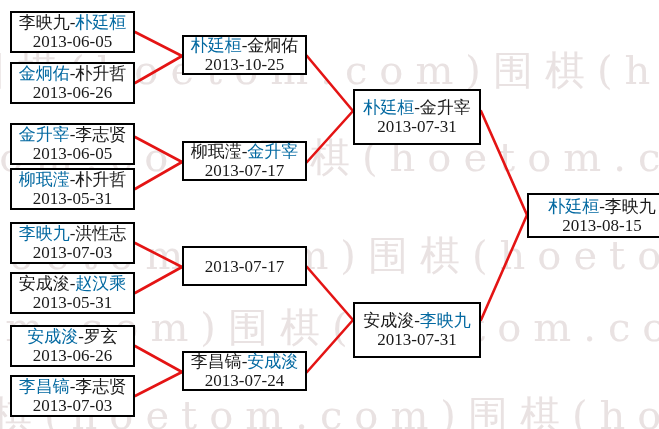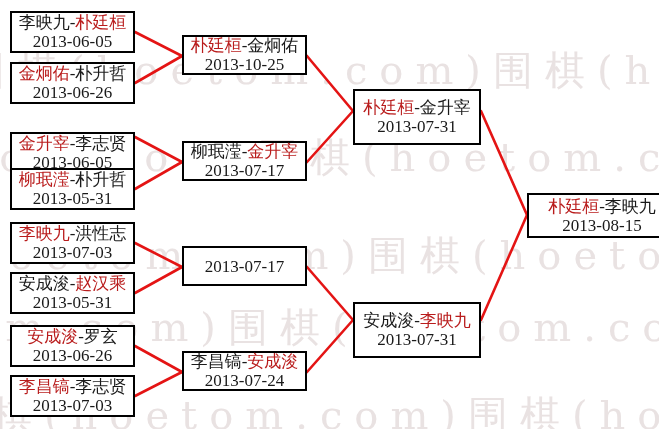--- a/index.html
+++ b/index.html
@@ -20,28 +20,28 @@
   .conn{stroke:#e41414;stroke-width:2.6;stroke-linecap:round;fill:none}
   
   .box{
     position:absolute;z-index:2;box-sizing:border-box;
     background:#ffffff;border:2px solid #000000;
     display:flex;flex-direction:column;justify-content:center;
     text-align:center;font-size:17px;line-height:19px;color:#1a1a1a;
   }
   .box .names{white-space:nowrap}
   .box .date{white-space:nowrap}
-  .red{color:#b91c1c}
+  .red{color:#0369a1}
   
   .r1{left:10px;width:125px;height:42px}
   .r2{left:182px;width:125px;height:40px}
   .sf{left:353px;width:128px;height:56px}
   .fin{left:527px;width:150px;height:45px}
   
-  .r1.b0{top:11px}.r1.b1{top:62px}.r1.b2{top:132px}.r1.b3{top:168px}
+  .r1.b0{top:11px}.r1.b1{top:62px}.r1.b2{top:123px}.r1.b3{top:168px}
   .r1.b4{top:222px}.r1.b5{top:272px}.r1.b6{top:325px}.r1.b7{top:375px}
   .r2.b0{top:35px}.r2.b1{top:141px}.r2.b2{top:246px}.r2.b3{top:351px}
   .sf.b0{top:89px}.sf.b1{top:302px}
   .fin.b0{top:193px}
   .wm0{top:43px;left:-35px}
   .wm1{top:130px;left:-270px}
   .wm2{top:228px;left:-160px}
   .wm3{top:300px;left:-300px}
   .wm4{top:388px;left:-60px}
 </style>

